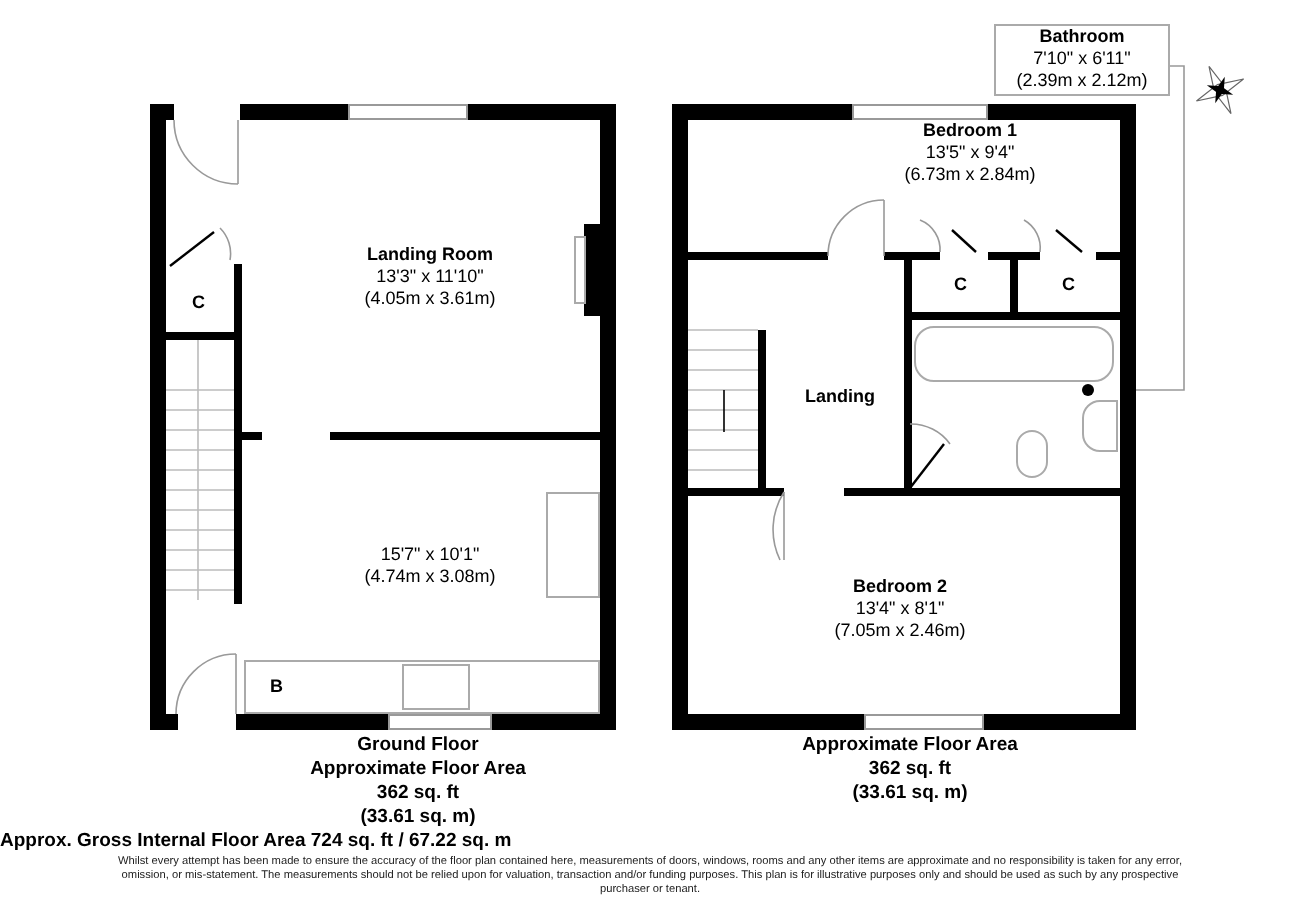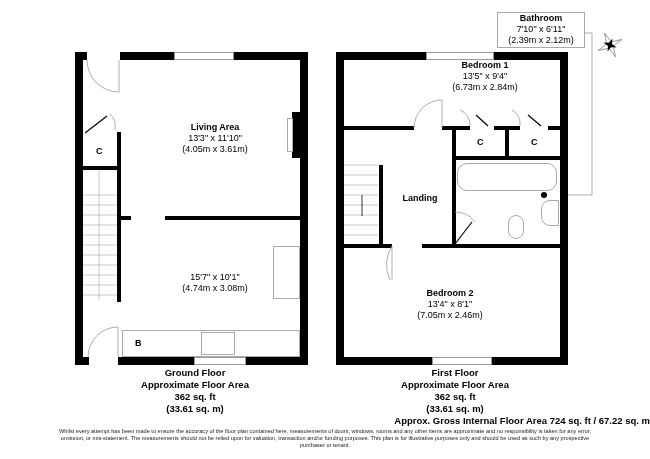--- a/index.html
+++ b/index.html
@@ -4,21 +4,21 @@
 <style>
   html,body{margin:0;padding:0;background:#fff;}
   body{width:650px;height:459px;position:relative;overflow:hidden;font-family:"Liberation Sans",sans-serif;color:#000;}
   .abs{position:absolute;}
   .wall{position:absolute;background:#000;}
   .win{position:absolute;background:#fff;border:1px solid #999;box-sizing:border-box;}
   .thin{position:absolute;border:1px solid #aaa;box-sizing:border-box;background:#fff;}
   .lbl{position:absolute;text-align:center;font-size:9px;line-height:11px;white-space:nowrap;}
   .lbl b{font-weight:bold;display:block;}
   .floorlbl{position:absolute;text-align:center;font-size:9.5px;line-height:12px;font-weight:bold;white-space:nowrap;}
-  .gross{position:absolute;left:0;width:650px;top:415px;text-align:right;font-size:9.5px;font-weight:bold;}
+  .gross{position:absolute;left:0;width:650px;top:415px;text-align:left;font-size:9.5px;font-weight:bold;}
   .disc{position:absolute;left:55px;width:540px;top:428px;text-align:center;font-size:5.6px;line-height:7.2px;color:#222;}
   .closet{position:absolute;font-size:9px;font-weight:bold;}
   svg{position:absolute;left:0;top:0;}
 </style>
 </head>
 <body>
 
 <div>
 
   <div class="wall" style="left:75px;top:52px;width:8px;height:313px;"></div>
@@ -42,21 +42,21 @@
   <div class="wall" style="left:117px;top:216px;width:14px;height:4px;"></div>
   <div class="wall" style="left:165px;top:216px;width:140px;height:4px;"></div>
 
   <div class="thin" style="left:122px;top:330px;width:178px;height:27px;"></div>
   <div class="thin" style="left:273px;top:246px;width:27px;height:53px;"></div>
   <div class="thin" style="left:201px;top:332px;width:34px;height:23px;"></div>
   <span class="closet" style="left:135px;top:338px;">B</span>
   <span class="closet" style="left:96px;top:146px;">C</span>
 
   <div class="lbl" style="left:160px;top:122px;width:110px;">
-    <b>Living Area</b>
+    <b>Landing Room</b>
     <span>13'3" x 11'10"</span><br>
     <span>(4.05m x 3.61m)</span>
   </div>
   <div class="lbl" style="left:155px;top:272px;width:120px;">
     <span>15'7" x 10'1"</span><br>
     <span>(4.74m x 3.08m)</span>
   </div>
 </div>
 
 <div>
@@ -172,27 +172,26 @@
   <g transform="translate(610,45)">
     <polygon points="0,-13 3,0 0,13 -3,0" fill="#fff" stroke="#666" stroke-width="0.6" transform="rotate(-25)"></polygon>
     <polygon points="-13,0 0,3 13,0 0,-3" fill="#fff" stroke="#666" stroke-width="0.6" transform="rotate(-25)"></polygon>
     <polygon points="0,-7 2,0 -2,0" fill="#000" transform="rotate(20)"></polygon>
     <polygon points="0,-7 2,0 -2,0" fill="#000" transform="rotate(110)"></polygon>
     <polygon points="0,-7 2,0 -2,0" fill="#000" transform="rotate(200)"></polygon>
     <polygon points="0,-7 2,0 -2,0" fill="#000" transform="rotate(290)"></polygon>
   </g>
 </svg>
 
-<div class="floorlbl" style="left:110px;top:367px;width:170px;text-align:center;">
+<div class="floorlbl" style="left:124px;top:367px;width:170px;text-align:center;">
   <div>Ground Floor</div>
   <div>Approximate Floor Area</div>
   <div>362 sq. ft</div>
   <div>(33.61 sq. m)</div>
 </div>
 <div class="floorlbl" style="left:370px;top:367px;width:170px;">
-  <div>First Floor</div>
   <div>Approximate Floor Area</div>
   <div>362 sq. ft</div>
   <div>(33.61 sq. m)</div>
 </div>
 
 <div class="gross">Approx. Gross Internal Floor Area 724 sq. ft / 67.22 sq. m</div>
 <div class="disc">Whilst every attempt has been made to ensure the accuracy of the floor plan contained here, measurements of doors, windows, rooms and any other items are approximate and no responsibility is taken for any error, omission, or mis-statement. The measurements should not be relied upon for valuation, transaction and/or funding purposes. This plan is for illustrative purposes only and should be used as such by any prospective purchaser or tenant.</div>
 
 </body></html>

